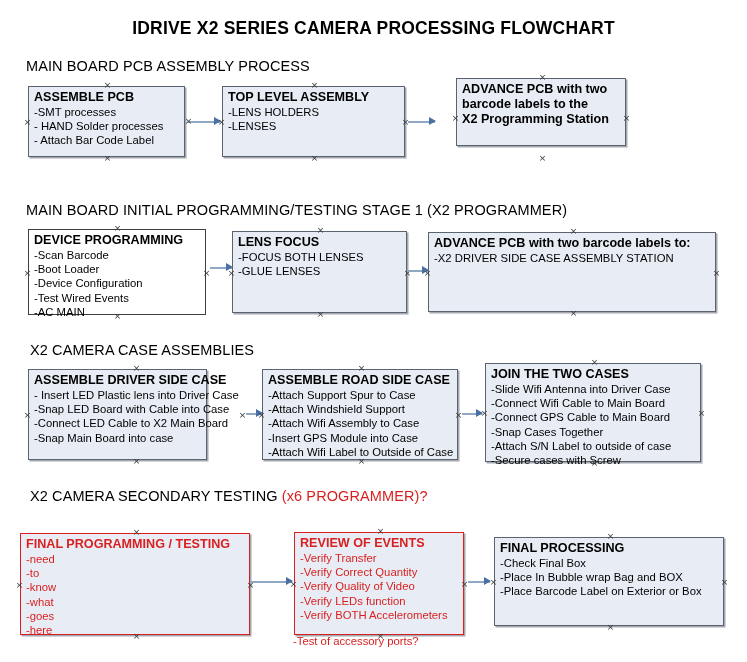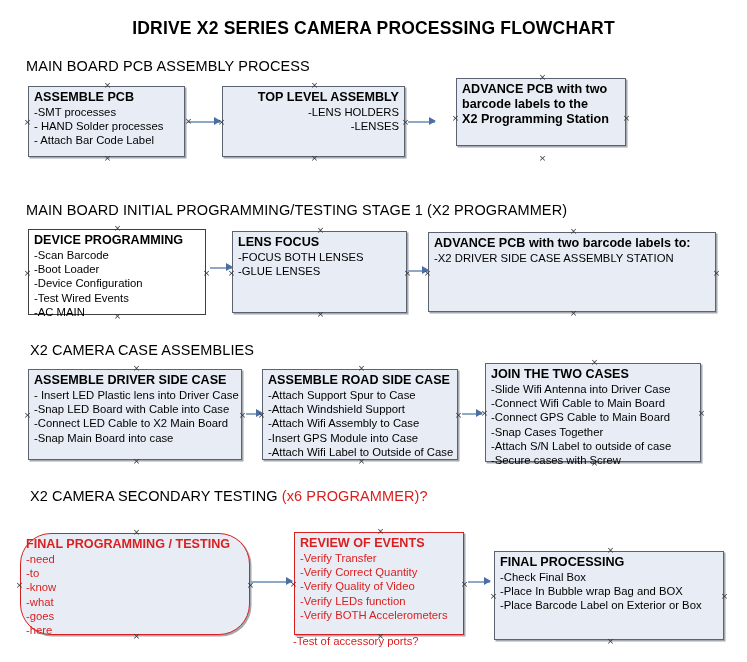--- a/index.html
+++ b/index.html
@@ -105,21 +105,21 @@
     <div class="box-line">- Attach Bar Code Label</div>
     <span class="hx" style="left:74px;top:-6px;"></span>
     <span class="hx" style="left:-6px;top:31px;"></span>
     <span class="hx" style="left:74px;top:67px;"></span>
   </div>
 
   <div class="conn" style="left:188px;top:121px;width:32px;"></div>
   <div class="arrow" style="left:214px;top:117px;"></div>
   <span class="hx" style="left:184px;top:117px;position:absolute;"></span>
 
-  <div class="box" style="left:222px;top:86px;width:183px;height:71px;text-align:right;">
+  <div class="box" style="left:222px;top:86px;width:183px;height:71px;">
     <div class="box-title">TOP LEVEL ASSEMBLY</div>
     <div class="box-line">-LENS HOLDERS</div>
     <div class="box-line">-LENSES</div>
     <span class="hx" style="left:87px;top:-6px;"></span>
     <span class="hx" style="left:-6px;top:31px;"></span>
     <span class="hx" style="left:178px;top:31px;"></span>
     <span class="hx" style="left:87px;top:67px;"></span>
   </div>
 
   <div class="conn" style="left:408px;top:121px;width:27px;"></div>
@@ -174,21 +174,21 @@
     <span class="hx" style="left:140px;top:-6px;"></span>
     <span class="hx" style="left:-6px;top:36px;"></span>
     <span class="hx" style="left:283px;top:36px;"></span>
     <span class="hx" style="left:140px;top:76px;"></span>
   </div>
 
   <div class="section-head" style="left:30px;top:342px;">
     <span>X2 CAMERA CASE ASSEMBLIES</span>
   </div>
 
-  <div class="box" style="left:28px;top:369px;width:214px;height:91px;">
+  <div class="box" style="left:28px;top:369px;width:179px;height:91px;">
     <div class="box-title">ASSEMBLE DRIVER SIDE CASE</div>
     <div class="box-line">- Insert LED Plastic lens into Driver Case</div>
     <div class="box-line">-Snap LED Board with Cable into Case</div>
     <div class="box-line">-Connect LED Cable to X2 Main Board</div>
     <div class="box-line">-Snap Main Board into case</div>
     <span class="hx" style="left:103px;top:-6px;"></span>
     <span class="hx" style="left:-6px;top:41px;"></span>
     <span class="hx" style="left:209px;top:41px;"></span>
     <span class="hx" style="left:103px;top:87px;"></span>
   </div>
@@ -223,21 +223,21 @@
     <span class="hx" style="left:104px;top:-6px;"></span>
     <span class="hx" style="left:-6px;top:45px;"></span>
     <span class="hx" style="left:211px;top:45px;"></span>
     <span class="hx" style="left:104px;top:95px;"></span>
   </div>
 
   <div class="section-head" style="left:30px;top:488px;">
     <span>X2 CAMERA SECONDARY TESTING </span><span class="accent">(x6 PROGRAMMER)?</span>
   </div>
 
-  <div class="box redline" style="left:20px;top:533px;width:230px;height:102px;border-radius:31px;">
+  <div class="box redline" style="left:20px;top:533px;width:230px;height:102px;">
     <div class="box-title red">FINAL PROGRAMMING / TESTING</div>
     <div class="box-line red">-need</div>
     <div class="box-line red">-to</div>
     <div class="box-line red">-know</div>
     <div class="box-line red">-what</div>
     <div class="box-line red">-goes</div>
     <div class="box-line red">-here</div>
     <span class="hx" style="left:111px;top:-6px;"></span>
     <span class="hx" style="left:-6px;top:47px;"></span>
     <span class="hx" style="left:225px;top:47px;"></span>
@@ -257,21 +257,21 @@
     <div class="box-line red" style="position:absolute;left:-2px;top:101px;">-Test of accessory ports?</div>
     <span class="hx" style="left:81px;top:-6px;"></span>
     <span class="hx" style="left:-6px;top:47px;"></span>
     <span class="hx" style="left:165px;top:47px;"></span>
     <span class="hx" style="left:81px;top:99px;"></span>
   </div>
 
   <div class="conn" style="left:468px;top:581px;width:22px;"></div>
   <div class="arrow" style="left:484px;top:577px;"></div>
 
-  <div class="box" style="left:494px;top:537px;width:230px;height:89px;margin-top:14px;">
+  <div class="box" style="left:494px;top:537px;width:230px;height:89px;">
     <div class="box-title">FINAL PROCESSING</div>
     <div class="box-line"> -Check Final Box</div>
     <div class="box-line">-Place In Bubble wrap Bag and BOX</div>
     <div class="box-line">-Place Barcode Label on Exterior or Box</div>
     <span class="hx" style="left:111px;top:-6px;"></span>
     <span class="hx" style="left:-6px;top:40px;"></span>
     <span class="hx" style="left:225px;top:40px;"></span>
     <span class="hx" style="left:111px;top:85px;"></span>
   </div>
 

